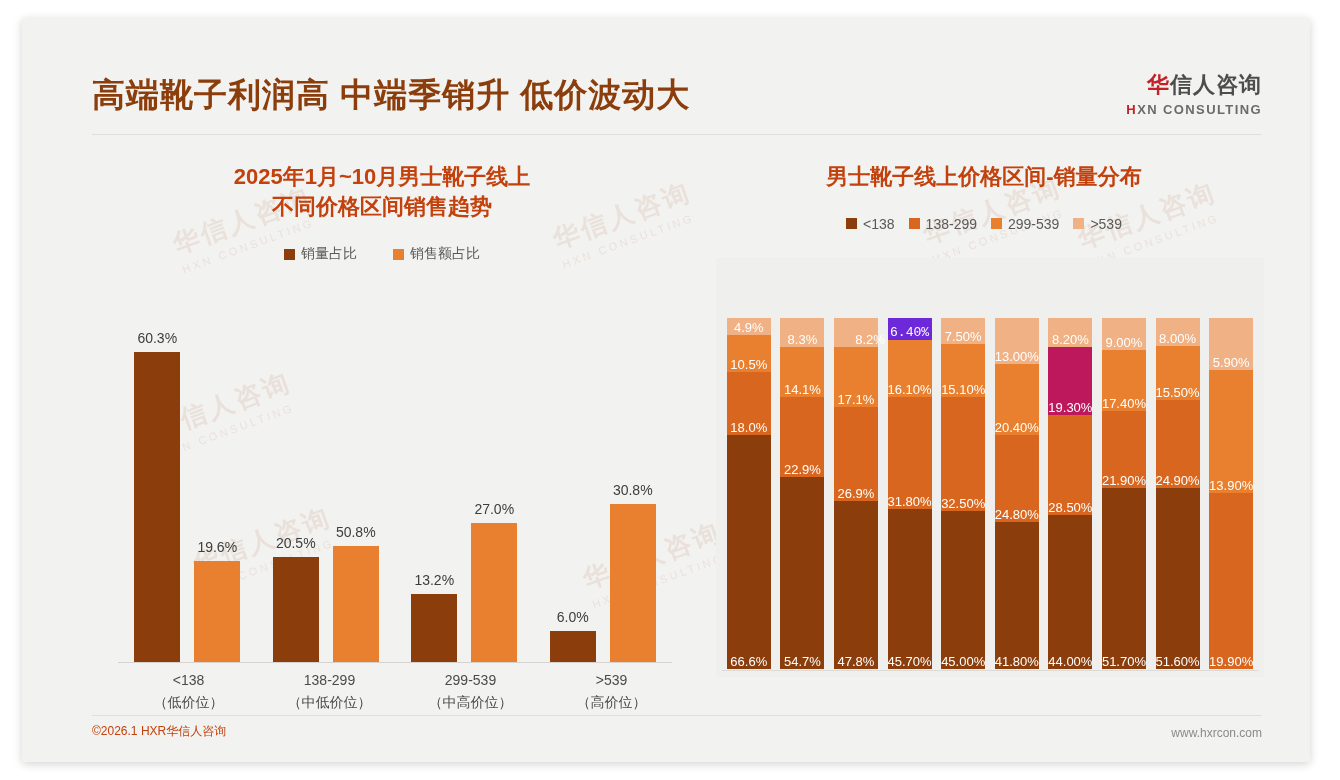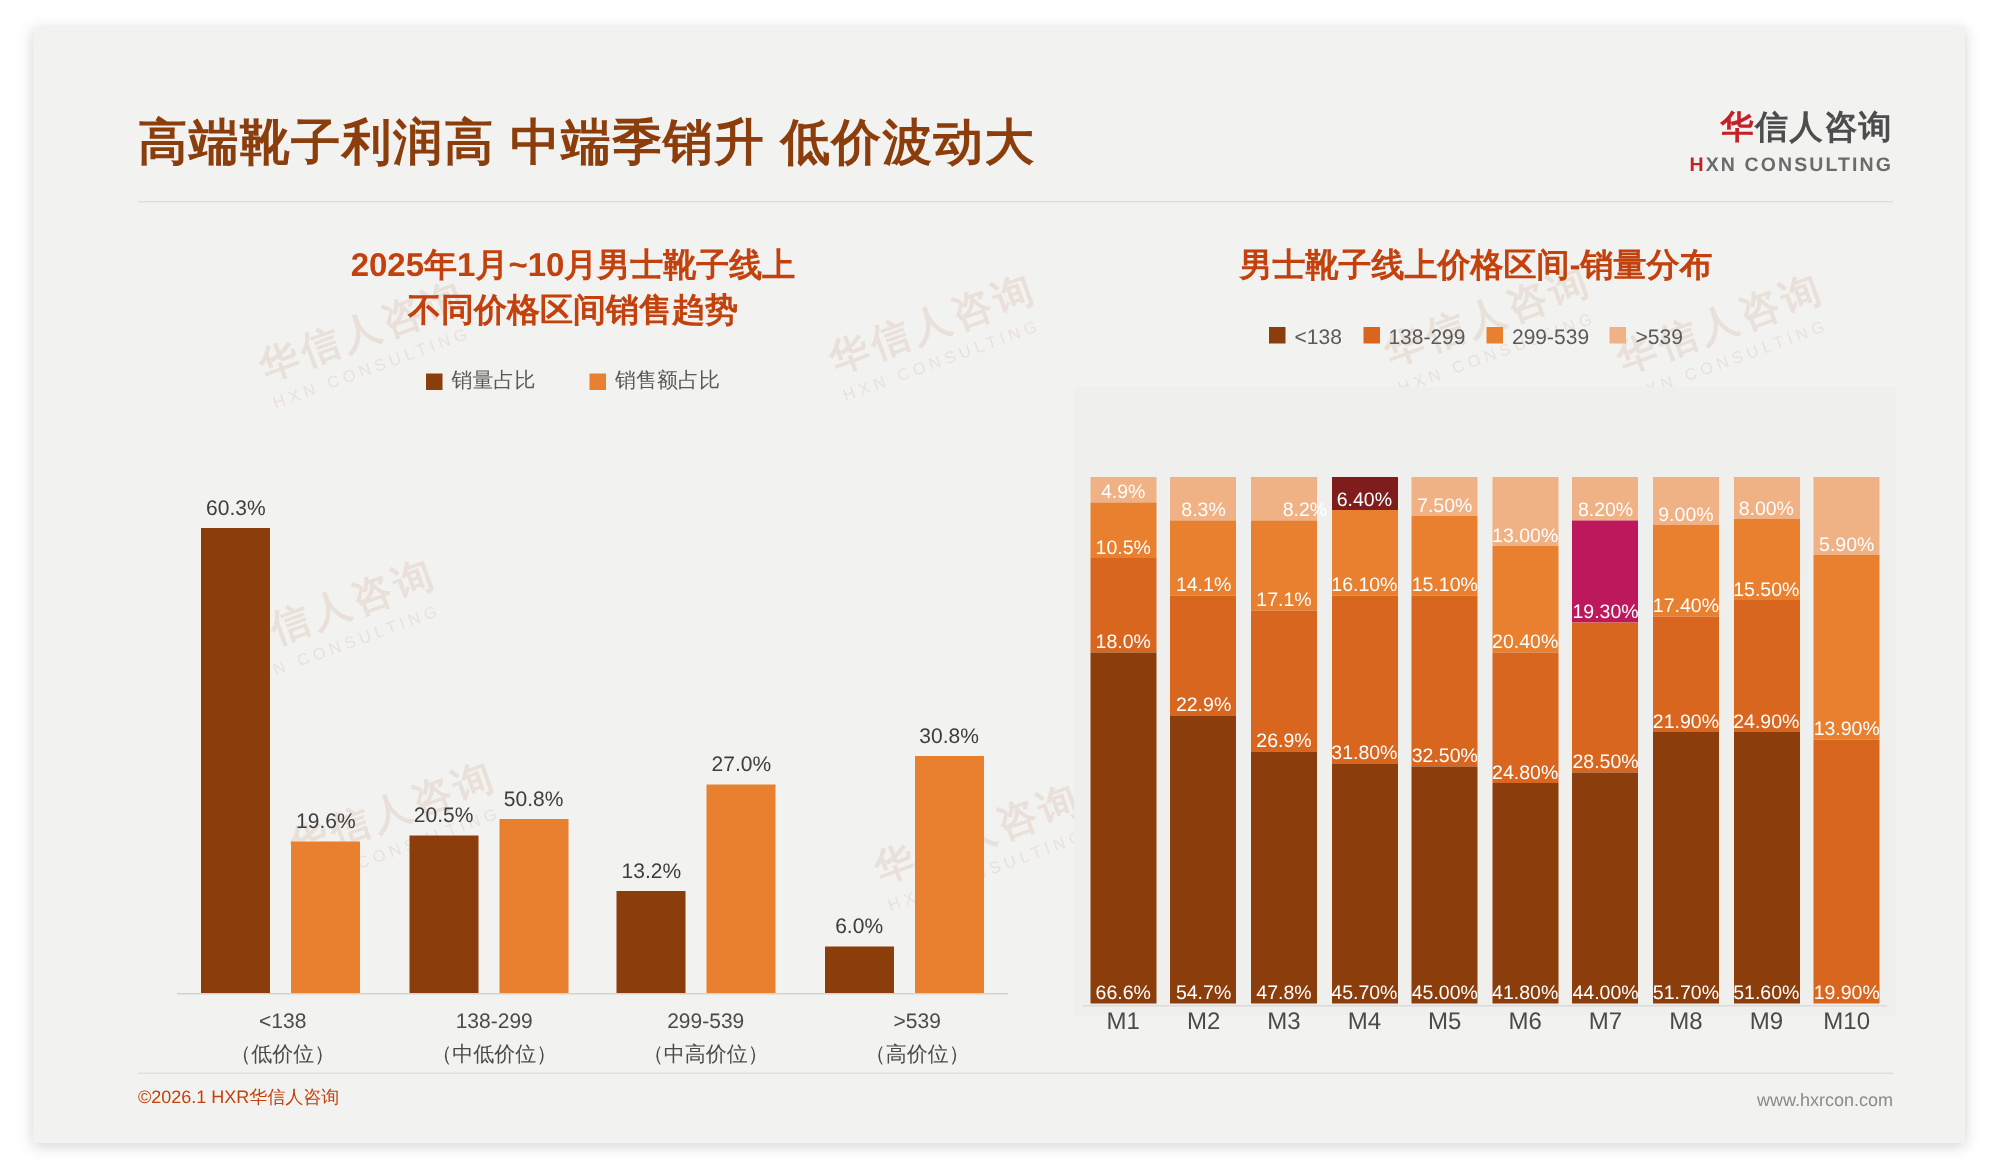--- a/index.html
+++ b/index.html
@@ -316,21 +316,21 @@
               <div class="seg" style="flex: 26.9 0 0px; background: rgb(217, 102, 31);">
                 <span>26.9%</span>
               </div>
               <div class="seg" style="flex: 47.8 0 0px; background: rgb(139, 62, 12);">
                 <span>47.8%</span>
               </div>
             </div>
           </div>
           <div class="stack-col">
             <div class="stack">
-              <div class="seg" style="flex: 6.4 0 0px; background: #7f1d1d;">
+              <div class="seg" style="flex: 6.4 0 0px; background: #6d28d9; font-family: Liberation Mono, monospace;">
                 <span>6.40%</span>
               </div>
               <div class="seg" style="flex: 16.1 0 0px; background: rgb(232, 128, 47);">
                 <span>16.10%</span>
               </div>
               <div class="seg" style="flex: 31.8 0 0px; background: rgb(217, 102, 31);">
                 <span>31.80%</span>
               </div>
               <div class="seg" style="flex: 45.7 0 0px; background: rgb(139, 62, 12);">
                 <span>45.70%</span>
@@ -425,32 +425,20 @@
               <div class="seg" style="flex: 13.9 0 0px; background: rgb(232, 128, 47);">
                 <span>13.90%</span>
               </div>
               <div class="seg" style="flex: 19.9 0 0px; background: rgb(217, 102, 31);">
                 <span>19.90%</span>
               </div>
             </div>
           </div>
         </div>
       <div class="r-axis-line"></div>
-      <div class="month-labels" id="right-months">
-          <div class="month">M1</div>
-          <div class="month">M2</div>
-          <div class="month">M3</div>
-          <div class="month">M4</div>
-          <div class="month">M5</div>
-          <div class="month">M6</div>
-          <div class="month">M7</div>
-          <div class="month">M8</div>
-          <div class="month">M9</div>
-          <div class="month">M10</div>
-        </div>
     </div>
   </div>
 
   <div class="footer-rule"></div>
   <div class="footer-left">©2026.1 HXR华信人咨询</div>
   <div class="footer-right">www.hxrcon.com</div>
 
 </div>
 
 </body></html>

